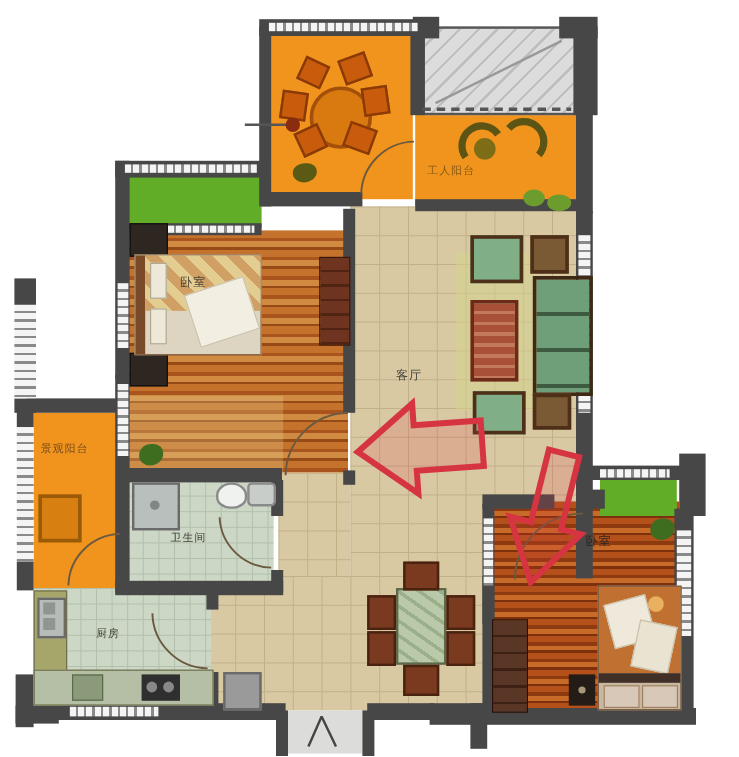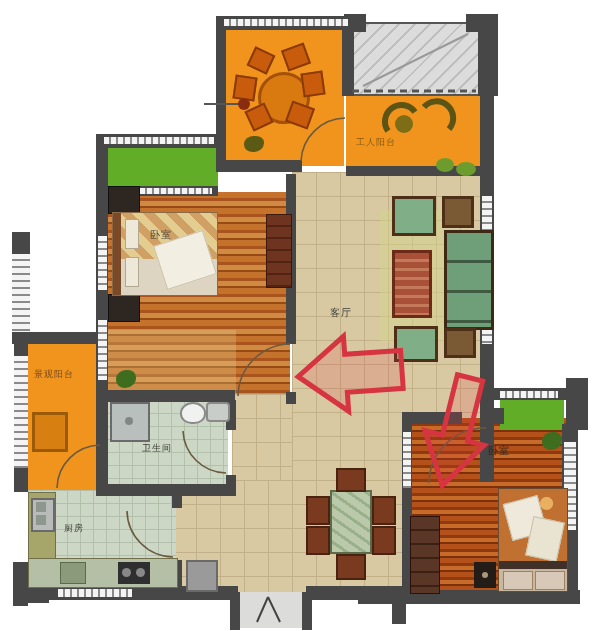--- a/index.html
+++ b/index.html
@@ -157,21 +157,21 @@
   <div class="furn" style="left:31px;top:498px;width:20px;height:30px;background:#b8bcb8;border:2px solid #6a6a6a;">
     <div class="abs" style="left:3px;top:2px;width:10px;height:10px;background:#8f968f;"></div>
     <div class="abs" style="left:3px;top:15px;width:10px;height:10px;background:#8f968f;"></div>
   </div>
   <div class="furn" style="left:28px;top:558px;width:148px;height:28px;background:#b5bfa5;border:1px solid #70704a;"></div>
   <div class="furn" style="left:118px;top:562px;width:32px;height:22px;background:#2f2f2f;">
     <div class="abs" style="left:4px;top:6px;width:9px;height:9px;border-radius:50%;background:#888;"></div>
     <div class="abs" style="left:18px;top:6px;width:9px;height:9px;border-radius:50%;background:#888;"></div>
   </div>
   <div class="furn" style="left:60px;top:562px;width:24px;height:20px;background:#8a9a7a;border:1px solid #5a6a4a;"></div>
-  <div class="label" style="left:64px;top:522px;">厨房</div>
+  <div class="label" style="left:80px;top:522px;">厨房</div>
 
   <div class="furn" style="left:32px;top:412px;width:30px;height:34px;background:#d87f12;border:3px solid #9a5a08;"></div>
   <div class="label" style="left:34px;top:368px;color:#7a4a1a;">景观阳台</div>
 
   <div class="furn" style="left:330px;top:490px;width:38px;height:60px;background:repeating-linear-gradient(35deg,#b9c9a9 0 7px,#9ab08a 7px 10px);border:2px solid #5a6a4a;"></div>
   <div class="chair-b" style="left:306px;top:496px;width:20px;height:25px;"></div>
   <div class="chair-b" style="left:306px;top:526px;width:20px;height:25px;"></div>
   <div class="chair-b" style="left:372px;top:496px;width:20px;height:25px;"></div>
   <div class="chair-b" style="left:372px;top:526px;width:20px;height:25px;"></div>
   <div class="chair-b" style="left:336px;top:468px;width:26px;height:20px;"></div>

